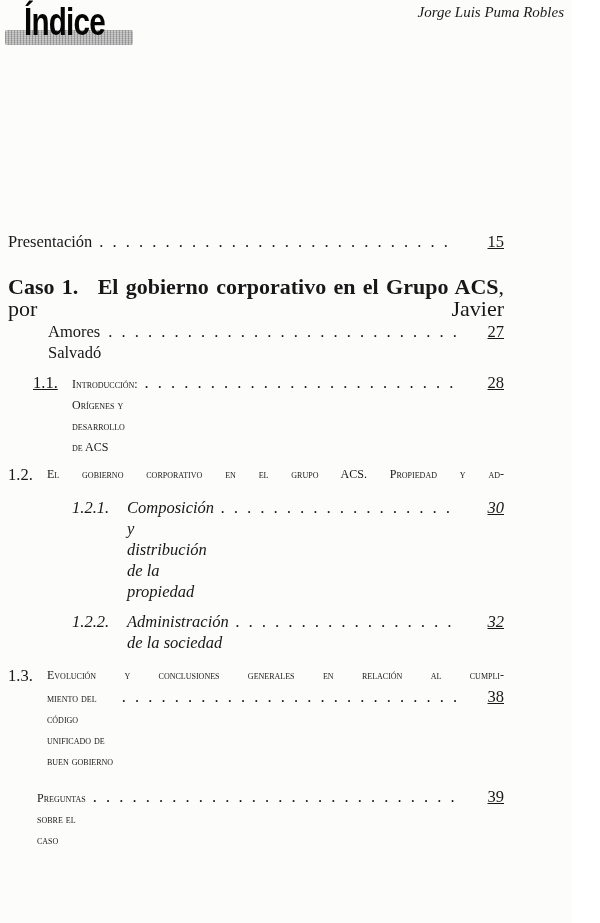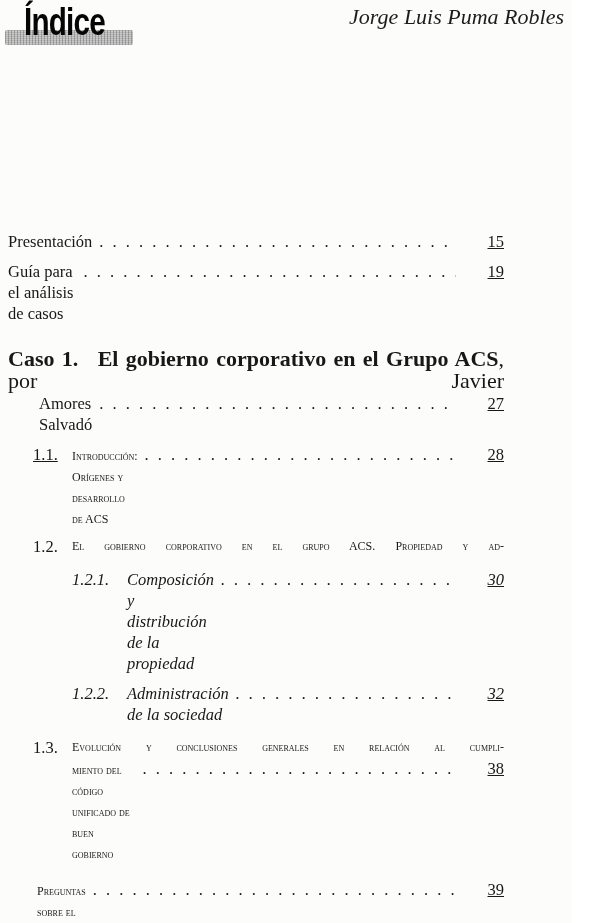--- a/index.html
+++ b/index.html
@@ -20,53 +20,53 @@
     position:absolute; top:30px; left:5px; width:128px; height:15px; z-index:1;
     background:
       repeating-linear-gradient(90deg, rgba(110,110,110,.45) 0 1px, rgba(200,200,200,.35) 1px 3px),
       repeating-linear-gradient(0deg, rgba(140,140,140,.35) 0 1px, rgba(215,215,215,.40) 1px 2px),
       #bfbfbf;
     border-radius:2px;
     filter:blur(.4px);
   }
   .author {
     position:absolute; top:4px; right:8px;
-    font-style:italic; font-size:22px; color:#1c1c1c; white-space:nowrap;
+    font-style:italic; font-size:15px; color:#1c1c1c; white-space:nowrap;
   }
 
   
   .toc { position:absolute; top:231px; left:0; right:0; padding:0 68px 0 8px; }
 
   .row { display:flex; align-items:baseline; font-size:16.5px; line-height:21px; }
   .dots { flex:1 1 auto; overflow:hidden; white-space:nowrap; margin:0 14px 0 7px; min-width:12px; }
   .dots::before {
     content:". . . . . . . . . . . . . . . . . . . . . . . . . . . . . . . . . . . . . . . . . . . . . . . . . . . . . . . . . . . . . . . . . . . . . . . . . . . . . . . .";
     letter-spacing:2.5px;
   }
   .pg { flex:none; width:34px; text-align:right;text-decoration:underline; }
 
   .sc { font-variant:small-caps; font-size:12px; }
   .it { font-style:italic; }
 
   .sub { margin-left:25px; }
   .sub .num { flex:none; width:39px;text-decoration:underline; }
-  .sub2 { margin-left:25px; }
+  .sub2 { }
   .subl1 { display:flex; font-size:16.5px; line-height:21px; }
   .subl1 .num { flex:none; width:39px; }
   .fillt { flex:1 1 auto; text-align:justify; text-align-last:justify; }
   .cont2 { margin-left:39px; }
   .subsub { margin-left:64px; }
   .subsub .num2 { flex:none; width:55px; }
   .ind { margin-left:29px; }
 
   .case .l1 { font-size:22px; line-height:22px; }
   .fill { text-align:justify; text-align-last:justify; }
   .caselabel { font-weight:bold; margin-right:12px; }
   .ctitle { font-weight:bold; }
-  .case .l2 { margin-left:31px; font-size:16.5px; }
+  .case .l2 { margin-left:40px; font-size:16.5px; }
 
   .mt1{margin-top:1px}.mt6{margin-top:6px}.mt9{margin-top:9px}
   .mt12{margin-top:12px}.mt14{margin-top:14px}.mt24{margin-top:24px}
 </style>
 </head>
 <body>
 
 <div class="page">
 
   <div class="smudge"></div>
@@ -74,25 +74,20 @@
   <div class="author">Jorge Luis Puma Robles</div>
 
   <main class="toc">
 
     <div class="row">
       <span>Presentación</span>
       <span class="dots"></span>
       <span class="pg">15</span>
     </div>
 
-    <div class="row mt9">
-      <span>Guía para el análisis de casos</span>
-      <span class="dots"></span>
-      <span class="pg">19</span>
-    </div>
 
     <section class="case mt24">
       <div class="l1 fill">
         <span class="caselabel">Caso 1.</span>
         <span class="ctitle">El gobierno corporativo en el Grupo ACS</span><span>, por Javier</span>
       </div>
       <div class="row l2 mt1">
         <span>Amores Salvadó</span>
         <span class="dots"></span>
         <span class="pg">27</span>

